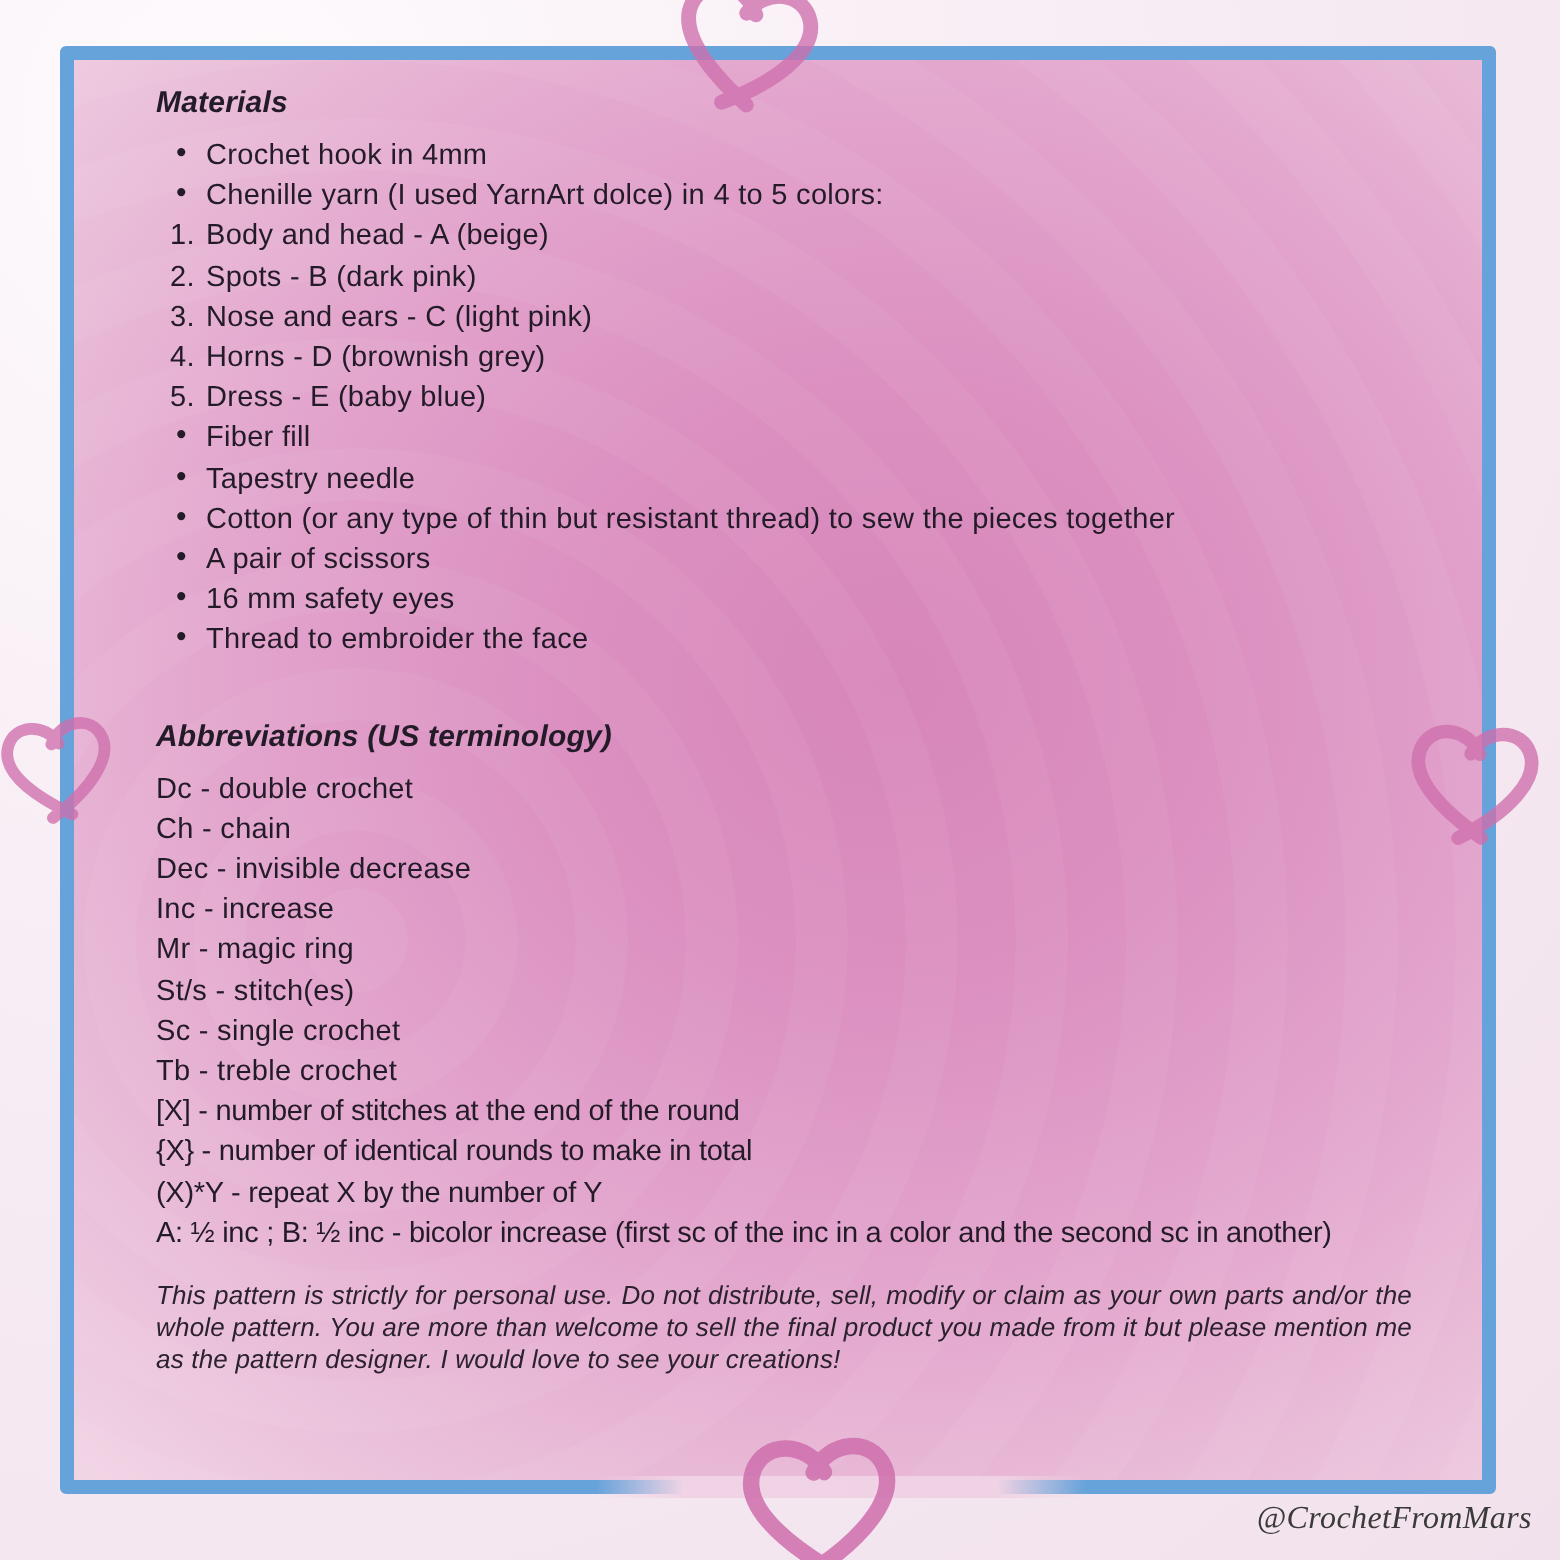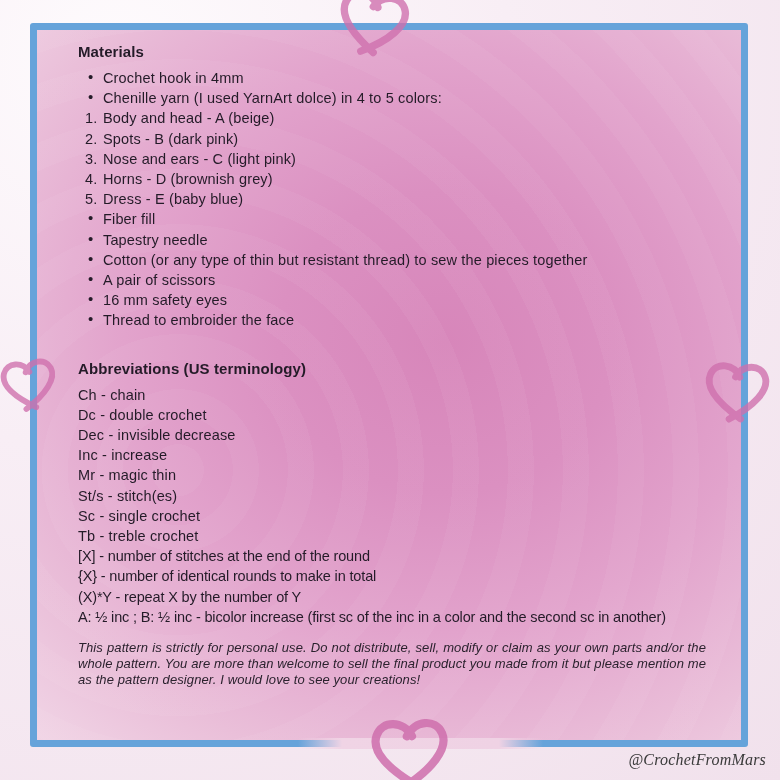--- a/index.html
+++ b/index.html
@@ -27,21 +27,21 @@
   .heart{position:absolute;overflow:visible;opacity:.78;}
   .heart path{fill:none;stroke:#cf6fad;stroke-width:9.5;stroke-linecap:round;}
   .heart-top{left:334px;top:-16px;width:78px;height:76px;transform:rotate(10deg);}
   .heart-left{left:-2px;top:336px;width:62px;height:96px;transform:rotate(-7deg);}
   .heart-right{left:701px;top:344px;width:72px;height:94px;transform:rotate(3deg);}
   .heart-bottom{left:350px;top:712px;width:120px;height:82px;transform:rotate(-2deg);opacity:.85;}
   .content{
     position:absolute;left:78px;top:42px;width:628px;
     color:#241b28;font-size:14.5px;line-height:20.2px;letter-spacing:.15px;
   }
-  .content h2{font-size:15px;line-height:20px;margin:0 0 6px;letter-spacing:.1px;}
+  .content h2{font-size:15px;line-height:20px;margin:0 0 6px;letter-spacing:.1px;font-style:italic;}
   .content ul,.content ol{list-style:none;margin:0;padding:0 0 0 25px;}
   .content li{position:relative;}
   .content ul li::before{content:"\2022";position:absolute;left:-15px;top:-1px;font-size:15px;}
   .content ol{counter-reset:num;}
   .content ol li{counter-increment:num;}
   .content ol li::before{content:counter(num) ".";position:absolute;left:-18px;}
   .abbr{margin-top:28px;}
   .abbr .line{white-space:nowrap;}
   .cond{letter-spacing:-.15px;}
   .cond-wrap{margin:0;text-align:justify;letter-spacing:-.15px;}
@@ -99,25 +99,25 @@
       <li>Fiber fill</li>
       <li>Tapestry needle</li>
       <li>Cotton (or any type of thin but resistant thread) to sew the pieces together</li>
       <li>A pair of scissors</li>
       <li>16 mm safety eyes</li>
       <li>Thread to embroider the face</li>
     </ul>
 
     <div class="abbr">
       <h2>Abbreviations (US terminology)</h2>
+      <div class="line">Dc - double crochet</div>
       <div class="line">Ch - chain</div>
-      <div class="line">Dc - double crochet</div>
       <div class="line">Dec - invisible decrease</div>
       <div class="line">Inc - increase</div>
-      <div class="line">Mr - magic thin</div>
+      <div class="line">Mr - magic ring</div>
       <div class="line">St/s - stitch(es)</div>
       <div class="line">Sc - single crochet</div>
       <div class="line">Tb - treble crochet</div>
       <div class="line cond">[X] - number of stitches at the end of the round</div>
       <div class="line cond">{X} - number of identical rounds to make in total</div>
       <div class="line cond">(X)*Y - repeat X by the number of Y</div>
       <p class="cond-wrap">A: ½ inc ; B: ½ inc - bicolor increase (first sc of the inc in a color and the second sc in another)</p>
     </div>
 
     <div class="disclaimer">

